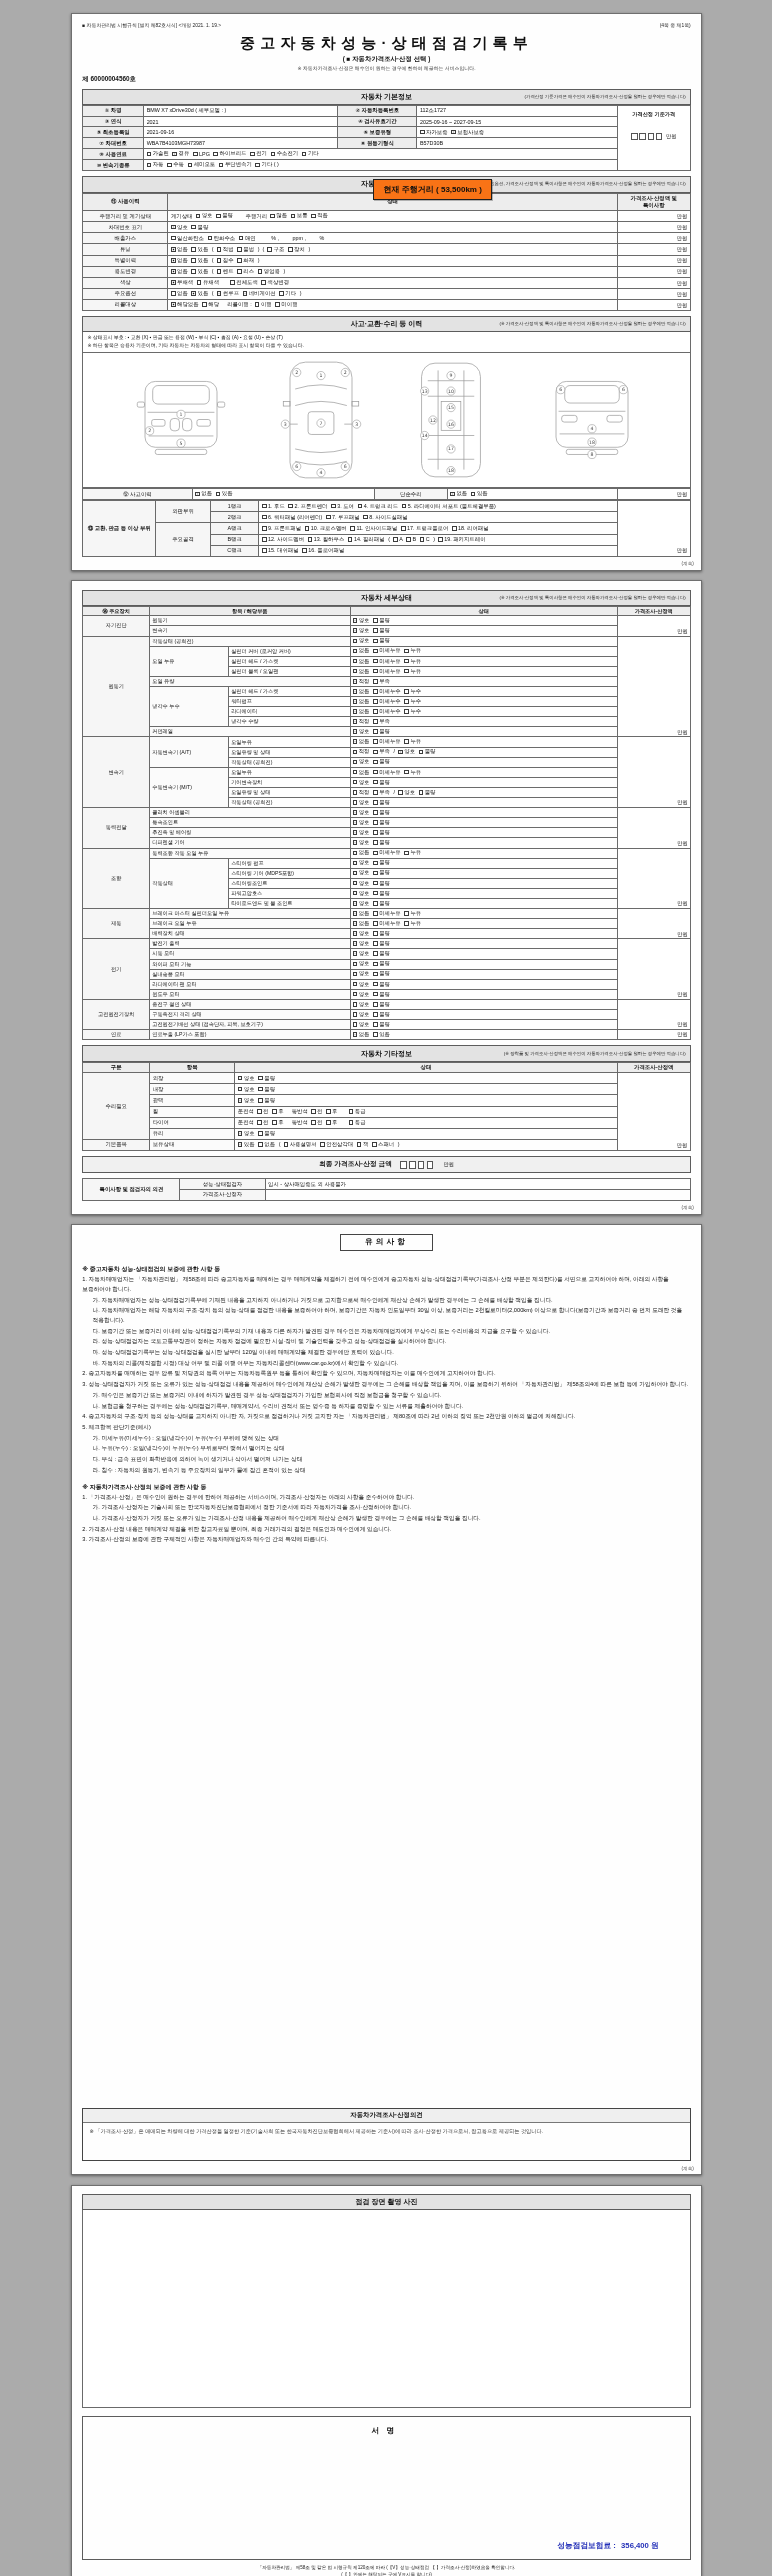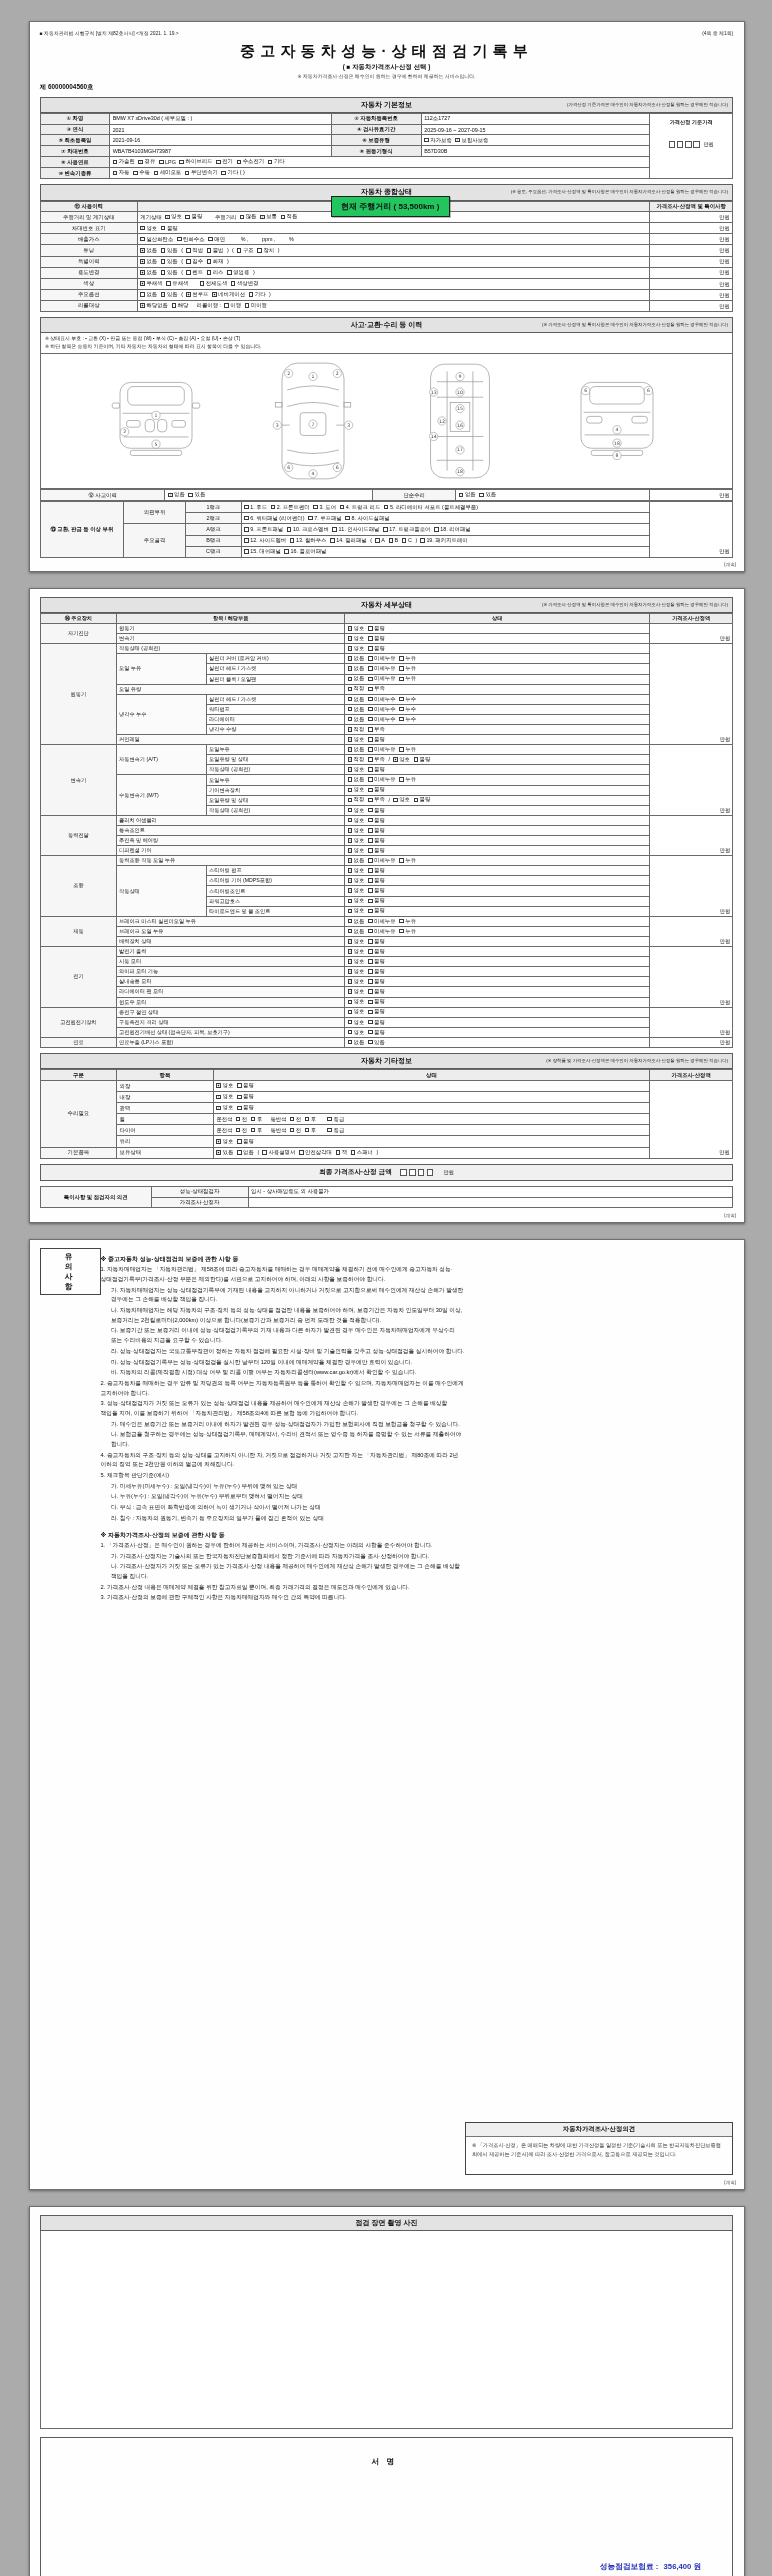--- a/index.html
+++ b/index.html
@@ -1,22 +1,22 @@
 <!DOCTYPE html>
 <html lang="ko" style="font-size:8.2px"><head>
 <meta charset="utf-8">
 <style>
 *{box-sizing:border-box;margin:0;padding:0}
 html,body{width:773px;background:#ababab}
 body{height:2576px;overflow:hidden;font-family:"Liberation Sans","DejaVu Sans",sans-serif;color:#101010;padding-top:5.2px}
-.page{width:716px;margin:16px auto;background:#fefefe;border:0.5px solid #6f6f6f;box-shadow:0 0.5px 2.6px rgba(0,0,0,.45);padding:8.2px 10.3px 13.4px;position:relative}
+.page{width:631px;margin:8px auto;background:#fefefe;border:0.5px solid #6f6f6f;box-shadow:0 0.5px 2.6px rgba(0,0,0,.45);padding:8.2px 10.3px 13.4px;position:relative}
 .page + .page{margin-top:9.3px}
 .p1{min-height:537px}
 .p2{min-height:608px}
-.p3{min-height:951px;display:flex;flex-direction:row}
+.p3{min-height:951px;display:flex;flex-direction:column}
 .p4{min-height:408px;display:flex;flex-direction:column}
 .dochead{display:flex;justify-content:space-between;font-size:4.9px;color:#222}
 h1.title{text-align:center;font-size:15px;font-weight:bold;letter-spacing:5.2px;margin:5.2px 0 2.1px}
 .subtitle{text-align:center;font-size:6.4px;font-weight:bold;margin-bottom:1px}
 .subnote{text-align:center;font-size:4.9px;color:#333;margin-bottom:4.1px}
 .docno{font-size:6.4px;font-weight:bold;margin:2.1px 0 3.1px}
 .secbar{border:0.5px solid #5c5c5c;background:#e3e3e3;text-align:center;font-size:7px;font-weight:bold;padding:2.1px 0;position:relative;margin-top:5.2px}
 .secbar .note{position:absolute;right:4.1px;top:50%;transform:translateY(-50%);font-size:4.4px;font-weight:normal;color:#222;max-width:237px;text-align:right;line-height:1.2}
 table{width:100%;border-collapse:collapse;table-layout:fixed}
 td,th{border:0.5px solid #6a6a6a;font-size:5.4px;padding:1.3px 2.6px;vertical-align:middle;word-break:keep-all;overflow:hidden;text-align:left}
@@ -30,40 +30,40 @@
 .cb{display:inline-flex;align-items:center;margin:0 3.6px 0.5px 0;white-space:nowrap;vertical-align:middle}
 .bx{display:inline-block;width:4.6px;height:4.6px;border:0.5px solid #3c3c3c;background:#fff;margin-right:1.5px;flex:none}
 .bx.ck{background:#1b1b1b;box-shadow:inset 0 0 0 0.8px #fff}
 .lb{font-size:5.4px}
 .otx{margin-right:3.1px;white-space:pre;font-size:5.4px}
 .pb-label{font-size:5.2px;font-weight:bold;margin:3.1px 0 15.5px;line-height:1.3}
 .pb-boxes{display:flex;justify-content:center;align-items:flex-end;gap:1.5px}
 .dbox{display:inline-block;width:6.7px;height:7.7px;border:0.5px solid #555;background:#fff}
 .unit{font-size:5.2px;margin-left:2.1px;font-weight:normal}
 .sec-overall{position:relative}
-.kmfloat{position:absolute;left:291px;top:12px;background:#22c55e;border:1px solid #1f1f1f;padding:3.6px 9.3px;font-size:8px;font-weight:bold;box-shadow:1px 1px 0 rgba(0,0,0,.25);z-index:4}
+.kmfloat{position:absolute;left:291px;top:3px;background:#f97316;border:1px solid #1f1f1f;padding:3.6px 9.3px;font-size:8px;font-weight:bold;box-shadow:1px 1px 0 rgba(0,0,0,.25);z-index:4}
 .legend{border:0.5px solid #6a6a6a;border-top:none;padding:2.1px 4.1px;font-size:4.9px;line-height:1.55;background:#fff}
 .diagram{border:0.5px solid #6a6a6a;border-top:none;display:flex;justify-content:space-evenly;align-items:center;padding:5.2px 2.1px;background:#fff}
 .diagram svg{stroke:#9a9a9a;fill:none;stroke-width:1.4}
 .diagram text{fill:#444;stroke:none;font-size:9px;font-family:"DejaVu Sans",sans-serif}
 .diagram circle.num{fill:#ffffff;stroke:#8a8a8a;stroke-width:1}
 .finalbar{border:0.5px solid #5c5c5c;margin-top:5.2px;display:flex;align-items:center;justify-content:center;gap:8.2px;padding:3.1px;font-size:6.7px;font-weight:bold;background:#f0f0f0}
 .t-op td{font-size:5.4px}
 .pgmark{position:absolute;right:7.2px;bottom:3.6px;font-size:4.6px;color:#444}
 .nbox-head{text-align:center;margin-bottom:7.2px}
 .nbox-title{display:inline-block;border:0.8px solid #444;padding:2.6px 24px;font-size:7.7px;font-weight:bold;letter-spacing:3.1px}
 .nline{font-size:5.7px;line-height:1.7;margin-bottom:1px;word-break:keep-all;text-align:left}
 .nline.nb{font-weight:bold;margin-top:6.2px;font-size:6px}
 .nline.ind1{padding-left:10.3px}
 .opbox{border:0.8px solid #444;margin-top:auto}
 .opbox-title{text-align:center;font-weight:bold;font-size:6.4px;border-bottom:0.5px solid #777;background:#efefef;padding:2.1px}
 .opbox-body{min-height:37px;padding:4.1px 6.2px;font-size:5.2px;color:#333;line-height:1.6}
 .photosec{display:flex;flex-direction:column;flex:1}
 .photobody{border:0.5px solid #6a6a6a;border-top:none;flex:1;min-height:196px;background:#fff}
-.signbox{border:0.5px solid #5c5c5c;margin-top:8.2px;min-height:144px;position:relative;padding:16px}
+.signbox{border:0.5px solid #5c5c5c;margin-top:8.2px;min-height:144px;position:relative;padding:6px}
 .signtitle{text-align:center;font-size:7.7px;font-weight:bold;letter-spacing:7.2px;margin-top:3.1px}
 .premium{position:absolute;right:31px;bottom:8.2px;font-size:7.7px;font-weight:bold;color:#2431b8}
 .premium .pval{margin-left:3.1px}
 .confirm{text-align:center;font-size:4.6px;color:#222;margin-top:4.1px;line-height:1.55}
 </style>
 </head>
 <body>
 
 <div class="page p1">
   <div class="dochead">

